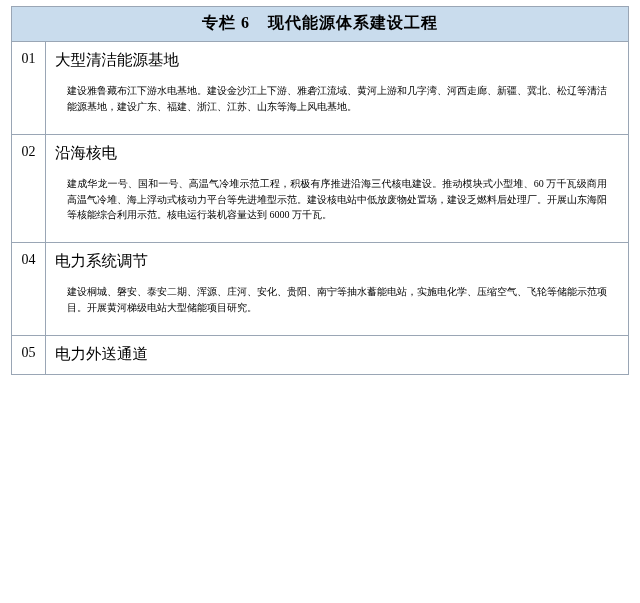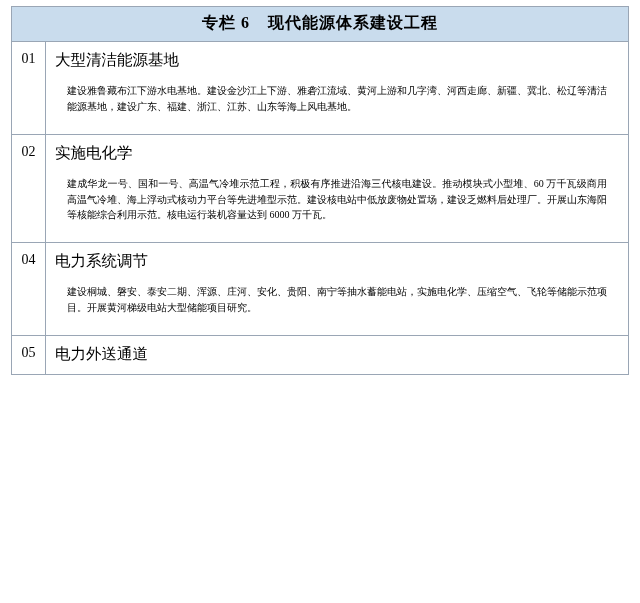--- a/index.html
+++ b/index.html
@@ -84,21 +84,21 @@
     <div class="num-cell">01</div>
     <div class="body-cell">
       <p class="item-title">大型清洁能源基地</p>
       <p class="item-text">建设雅鲁藏布江下游水电基地。建设金沙江上下游、雅砻江流域、黄河上游和几字湾、河西走廊、新疆、冀北、松辽等清洁能源基地，建设广东、福建、浙江、江苏、山东等海上风电基地。</p>
     </div>
   </div>
 
   <div class="row">
     <div class="num-cell">02</div>
     <div class="body-cell">
-      <p class="item-title">实施电化学</p>
+      <p class="item-title">沿海核电</p>
       <p class="item-text">建成华龙一号、国和一号、高温气冷堆示范工程，积极有序推进沿海三代核电建设。推动模块式小型堆、60 万千瓦级商用高温气冷堆、海上浮动式核动力平台等先进堆型示范。建设核电站中低放废物处置场，建设乏燃料后处理厂。开展山东海阳等核能综合利用示范。核电运行装机容量达到 6000 万千瓦。</p>
     </div>
   </div>
 
 
   <div class="row">
     <div class="num-cell">04</div>
     <div class="body-cell">
       <p class="item-title">电力系统调节</p>
       <p class="item-text">建设桐城、磐安、泰安二期、浑源、庄河、安化、贵阳、南宁等抽水蓄能电站，实施电化学、压缩空气、飞轮等储能示范项目。开展黄河梯级电站大型储能项目研究。</p>

